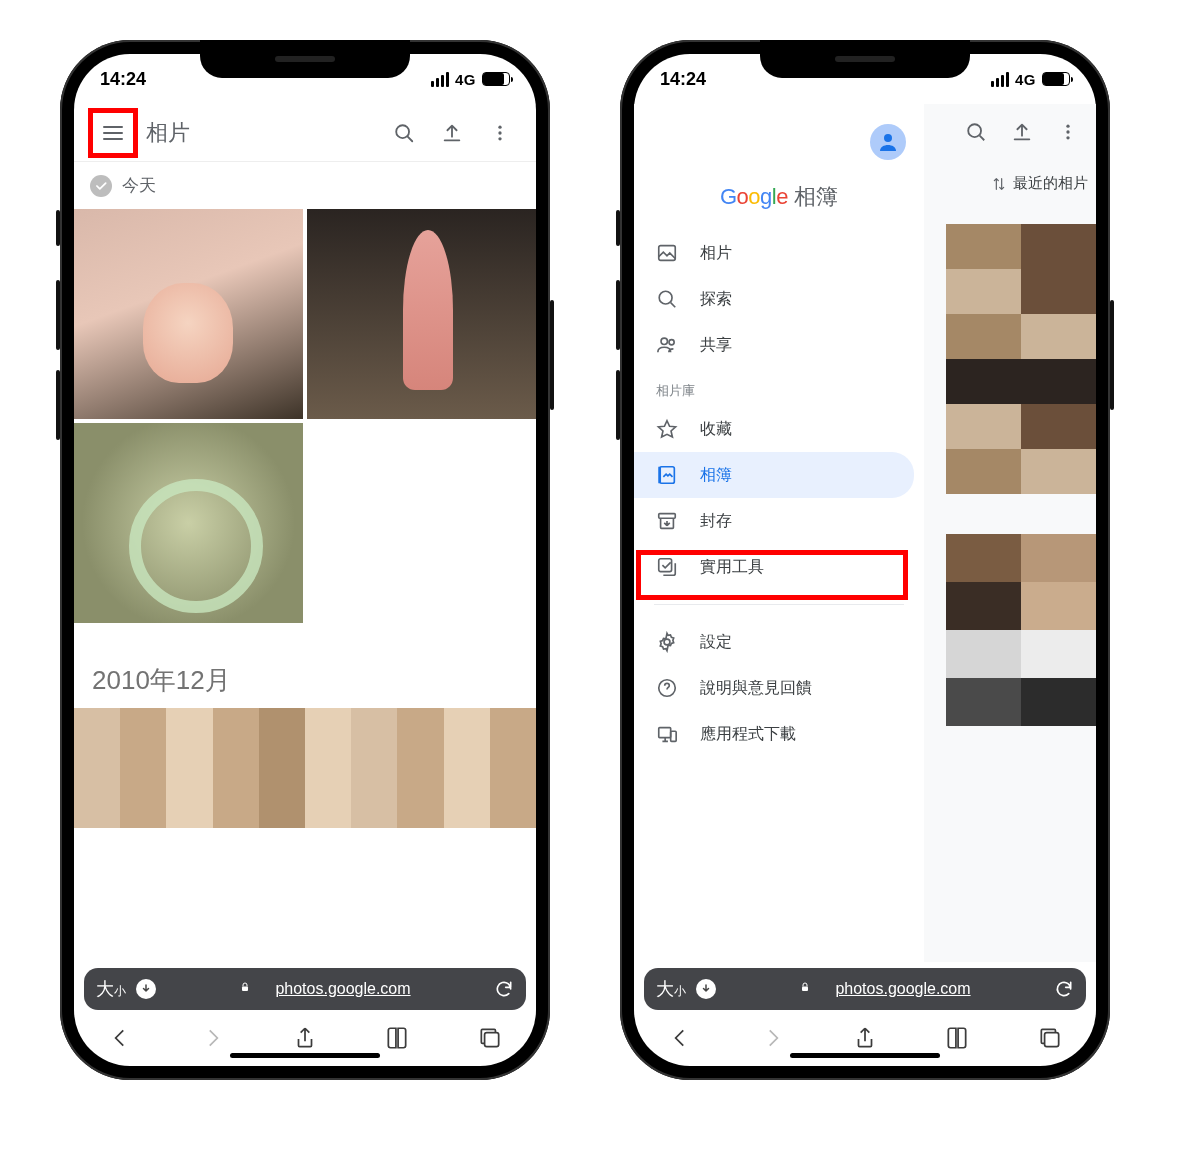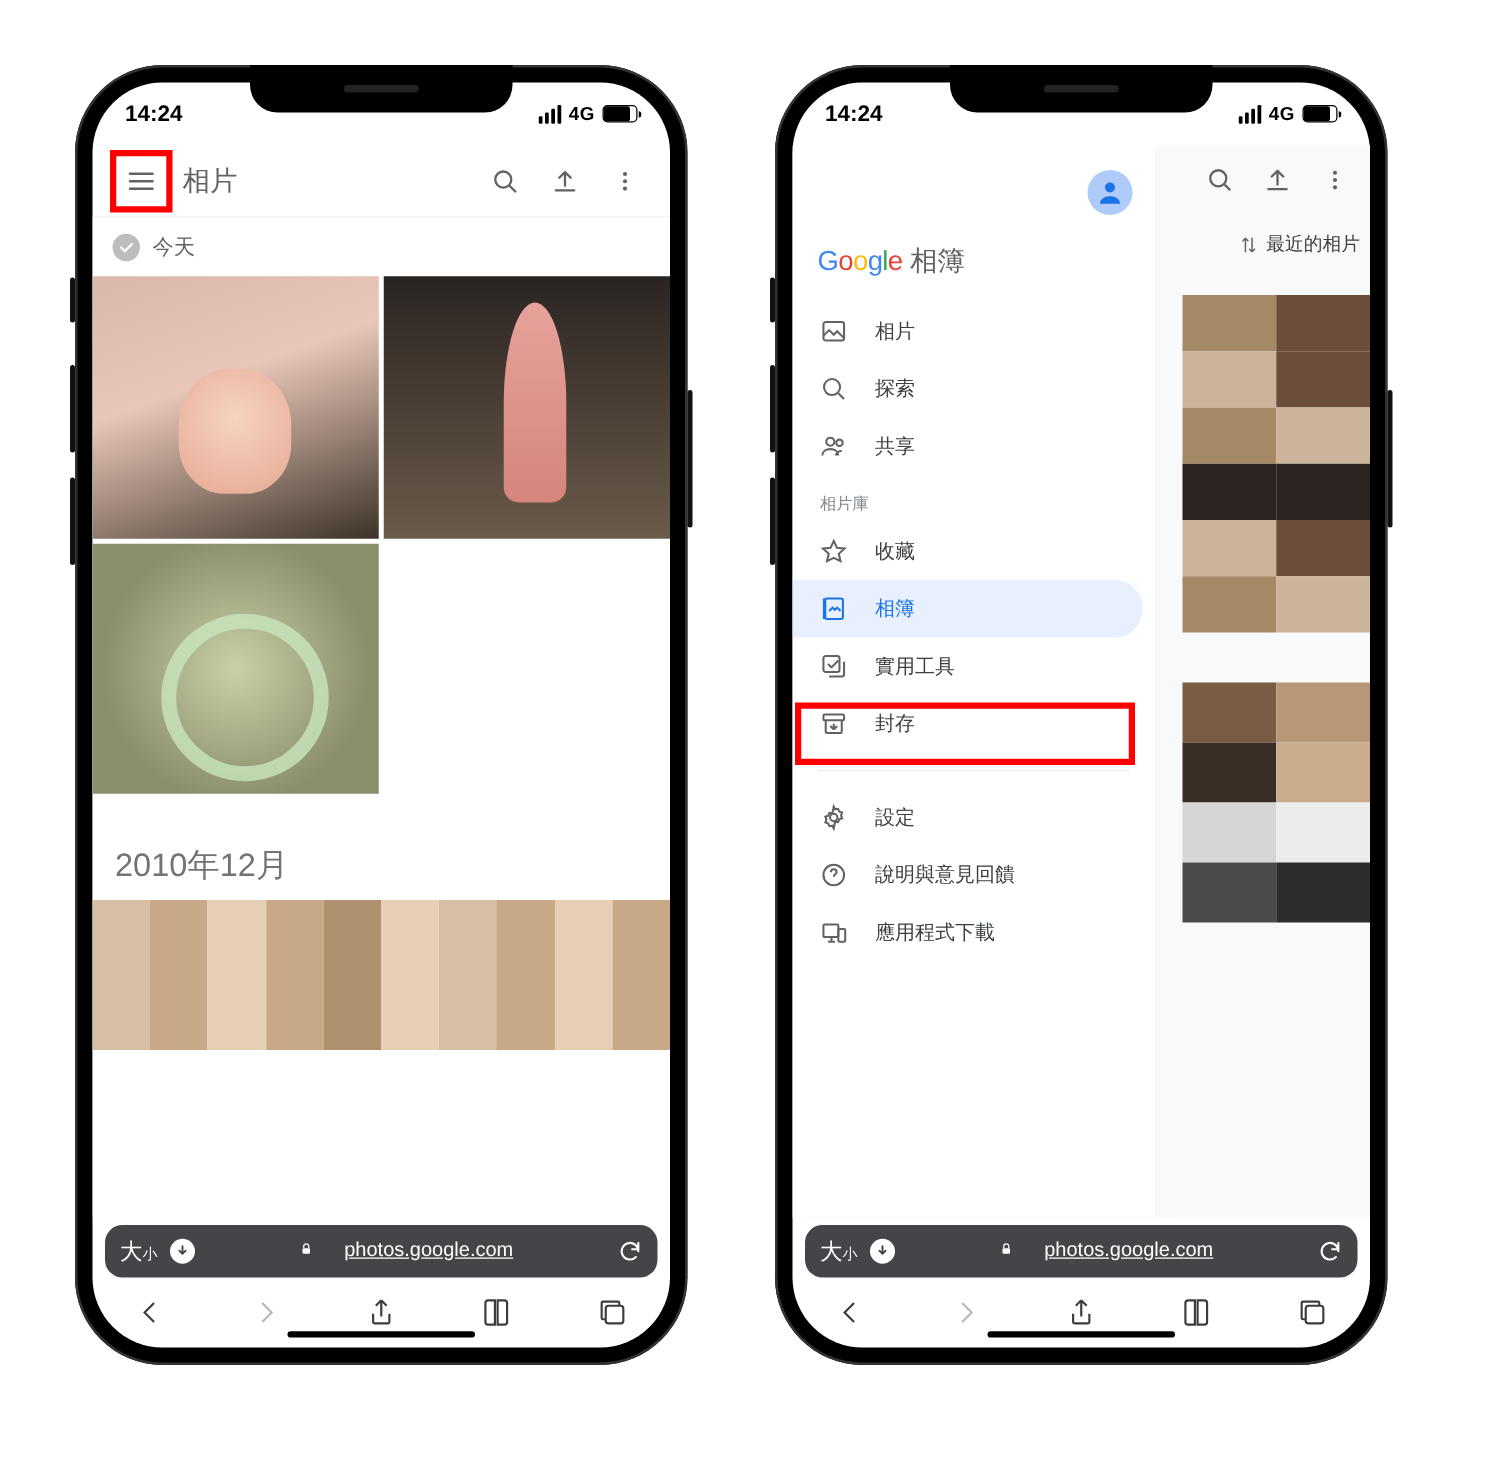--- a/index.html
+++ b/index.html
@@ -1,17 +1,17 @@
 <!DOCTYPE html>
 <html><head>
 <meta charset="utf-8">
 <style>
   * { box-sizing: border-box; margin: 0; padding: 0; }
   body { background:#fff; font-family: -apple-system, "Helvetica Neue", Arial, "PingFang TC", "Microsoft JhengHei", sans-serif; width:1200px; height:1172px; position:relative; }
-  .stage { display:flex; gap:70px; padding:52px 60px; }
+  .stage { display:flex; gap:70px; padding:40px 60px; }
 
   
   .phone { width:490px; height:1040px; background:#000; border-radius:70px; padding:14px; position:relative; box-shadow:inset 0 0 0 2px #333; }
   .notch { position:absolute; top:0; left:50%; transform:translateX(-50%); width:210px; height:38px; background:#000; border-bottom-left-radius:22px; border-bottom-right-radius:22px; z-index:20; }
   .notch::before { content:""; position:absolute; left:50%; top:16px; transform:translateX(-50%); width:60px; height:6px; background:#222; border-radius:4px; }
   .side-btn { position:absolute; background:#111; border-radius:3px; }
   .side-btn.l1 { left:-4px; top:170px; width:4px; height:36px; }
   .side-btn.l2 { left:-4px; top:240px; width:4px; height:70px; }
   .side-btn.l3 { left:-4px; top:330px; width:4px; height:70px; }
   .side-btn.r1 { right:-4px; top:260px; width:4px; height:110px; }
@@ -52,21 +52,21 @@
   .pixelrow span:nth-child(2n){background:#c8a987;}
   .pixelrow span:nth-child(3n){background:#e6d0b5;}
   .pixelrow span:nth-child(5){background:#b0916e;}
 
   
   .scrim-area { position:absolute; inset:0; display:flex; }
   .sidenav { width:290px; height:100%; background:#fff; box-shadow:4px 0 16px rgba(0,0,0,.15); display:flex; flex-direction:column; padding-top:14px;}
   .sidenav .avatar-row{ display:flex; justify-content:flex-end; padding:6px 18px 18px;}
   .avatar { width:36px; height:36px; border-radius:50%; background:#aecbfa; display:flex; align-items:center; justify-content:center;}
   .avatar svg{width:24px;height:24px;fill:#1a73e8;}
-  .brand { padding:4px 20px 18px; font-size:22px; color:#5f6368; display:flex; align-items:baseline; gap:6px;}
+  .brand { padding:4px 20px 18px; font-size:22px; color:#5f6368; display:flex; align-items:baseline; gap:6px;justify-content:center;}
   .glogo span:nth-child(1){color:#4285F4}.glogo span:nth-child(2){color:#EA4335}.glogo span:nth-child(3){color:#FBBC05}.glogo span:nth-child(4){color:#4285F4}.glogo span:nth-child(5){color:#34A853}.glogo span:nth-child(6){color:#EA4335}
   .glogo{font-weight:500;letter-spacing:-.5px}
   .nav-section-label { font-size:13px; color:#80868b; padding:14px 22px 6px;}
   .nav-item { display:flex; align-items:center; gap:22px; padding:12px 22px; font-size:16px; color:#3c4043; border-radius:0 22px 22px 0; margin-right:10px;}
   .nav-item.active { background:#e8f0fe; color:#1a73e8;}
   .nav-item svg{width:22px;height:22px;stroke:#5f6368;fill:none;stroke-width:1.8;}
   .nav-item.active svg{stroke:#1a73e8;}
   .nav-divider{height:1px;background:#e8eaed;margin:14px 20px;}
   .red-box-albums{ position:absolute; left:2px; top:446px; width:272px; height:50px; border:5px solid red; z-index:15;}
 
@@ -307,32 +307,32 @@
           <div class="nav-item active">
             <svg viewBox="0 0 24 24">
                   <rect x="4" y="3" width="16" height="18" rx="2"></rect>
                   <path d="M4 3v18" stroke-width="3"></path>
                   <path d="M8 14l3-3 2 2 2-2 3 3"></path>
                 </svg>
             <span>相簿</span>
           </div>
           <div class="nav-item">
             <svg viewBox="0 0 24 24">
+                  <rect x="3" y="4" width="18" height="5" rx="1"></rect>
+                  <path d="M5 9v10a1 1 0 001 1h12a1 1 0 001-1V9M12 12v5m0 0l-3-3m3 3l3-3"></path>
+                </svg>
+            <span>封存</span>
+          </div>
+          <div class="nav-item">
+            <svg viewBox="0 0 24 24">
                   <rect x="3" y="3" width="14" height="14" rx="2"></rect>
                   <path d="M7 10l3 3 6-6"></path>
                   <path d="M8 21h11a2 2 0 002-2V8"></path>
                 </svg>
             <span>實用工具</span>
-          </div>
-          <div class="nav-item">
-            <svg viewBox="0 0 24 24">
-                  <rect x="3" y="4" width="18" height="5" rx="1"></rect>
-                  <path d="M5 9v10a1 1 0 001 1h12a1 1 0 001-1V9M12 12v5m0 0l-3-3m3 3l3-3"></path>
-                </svg>
-            <span>封存</span>
           </div>
 
           <div class="nav-divider"></div>
 
           <div class="nav-item">
             <svg viewBox="0 0 24 24">
                   <circle cx="12" cy="12" r="3.2"></circle>
                   <path d="M12 2.5l1.2 2.3 2.6-.4 1 2.4 2.5.9-.9 2.5.9 2.5-2.5.9-1 2.4-2.6-.4L12 21.5l-1.2-2.3-2.6.4-1-2.4-2.5-.9.9-2.5-.9-2.5 2.5-.9 1-2.4 2.6.4z"></path>
                 </svg>
             <span>設定</span>

